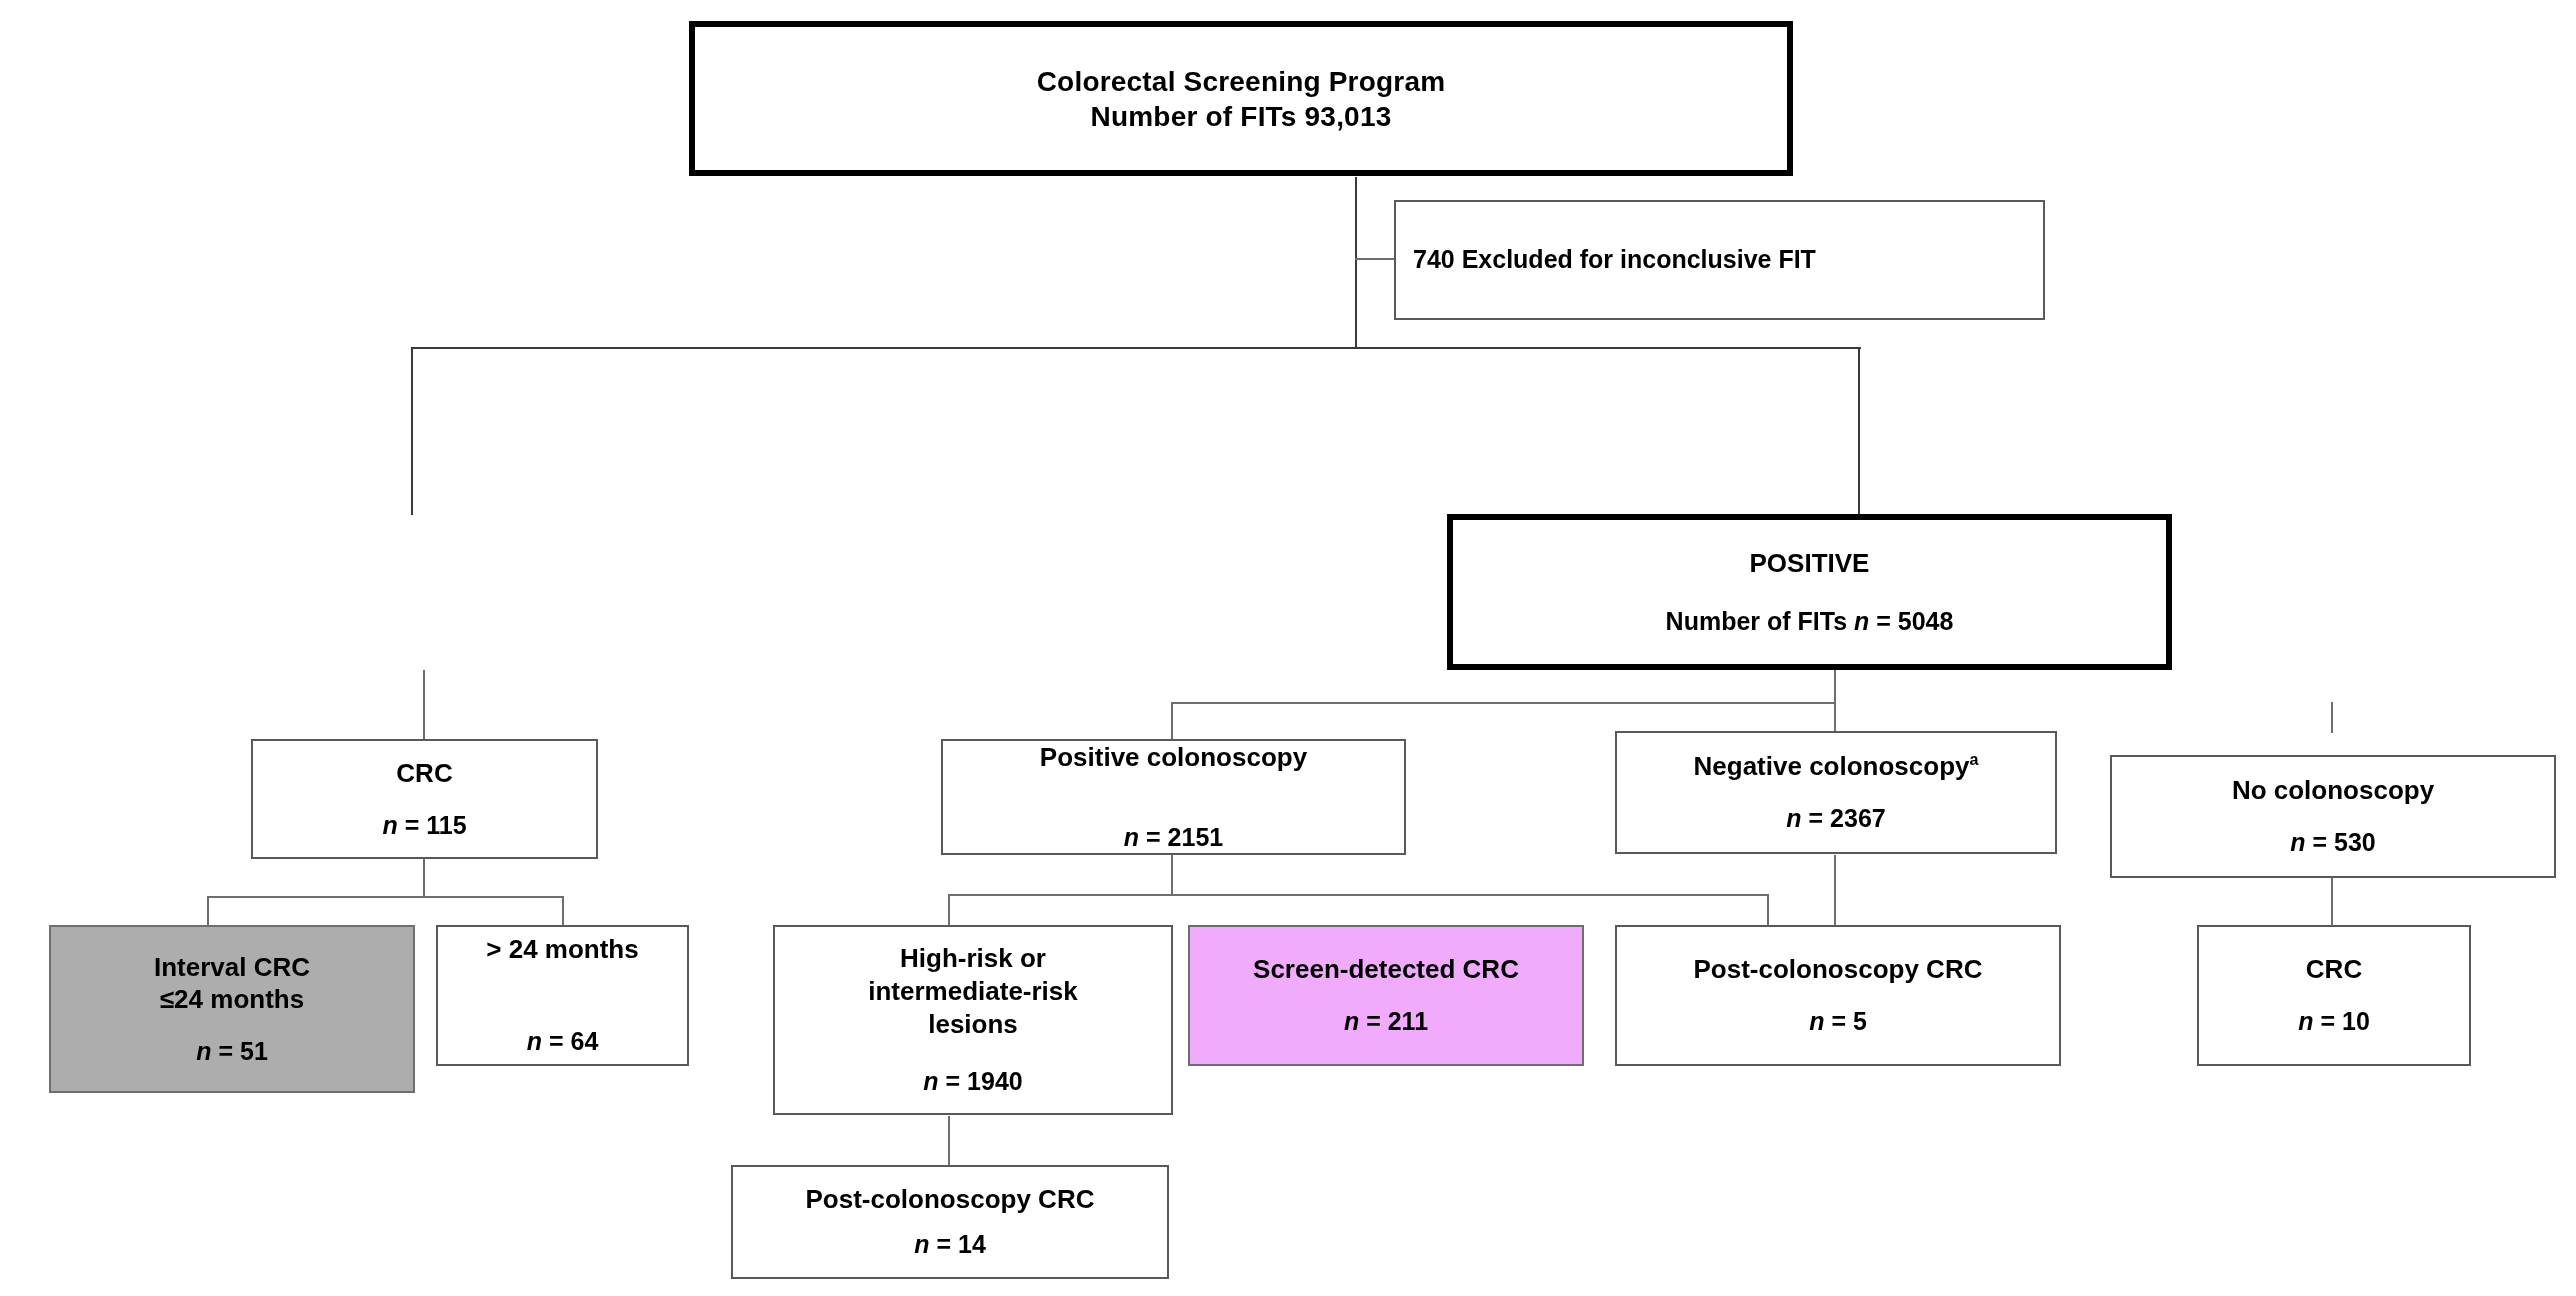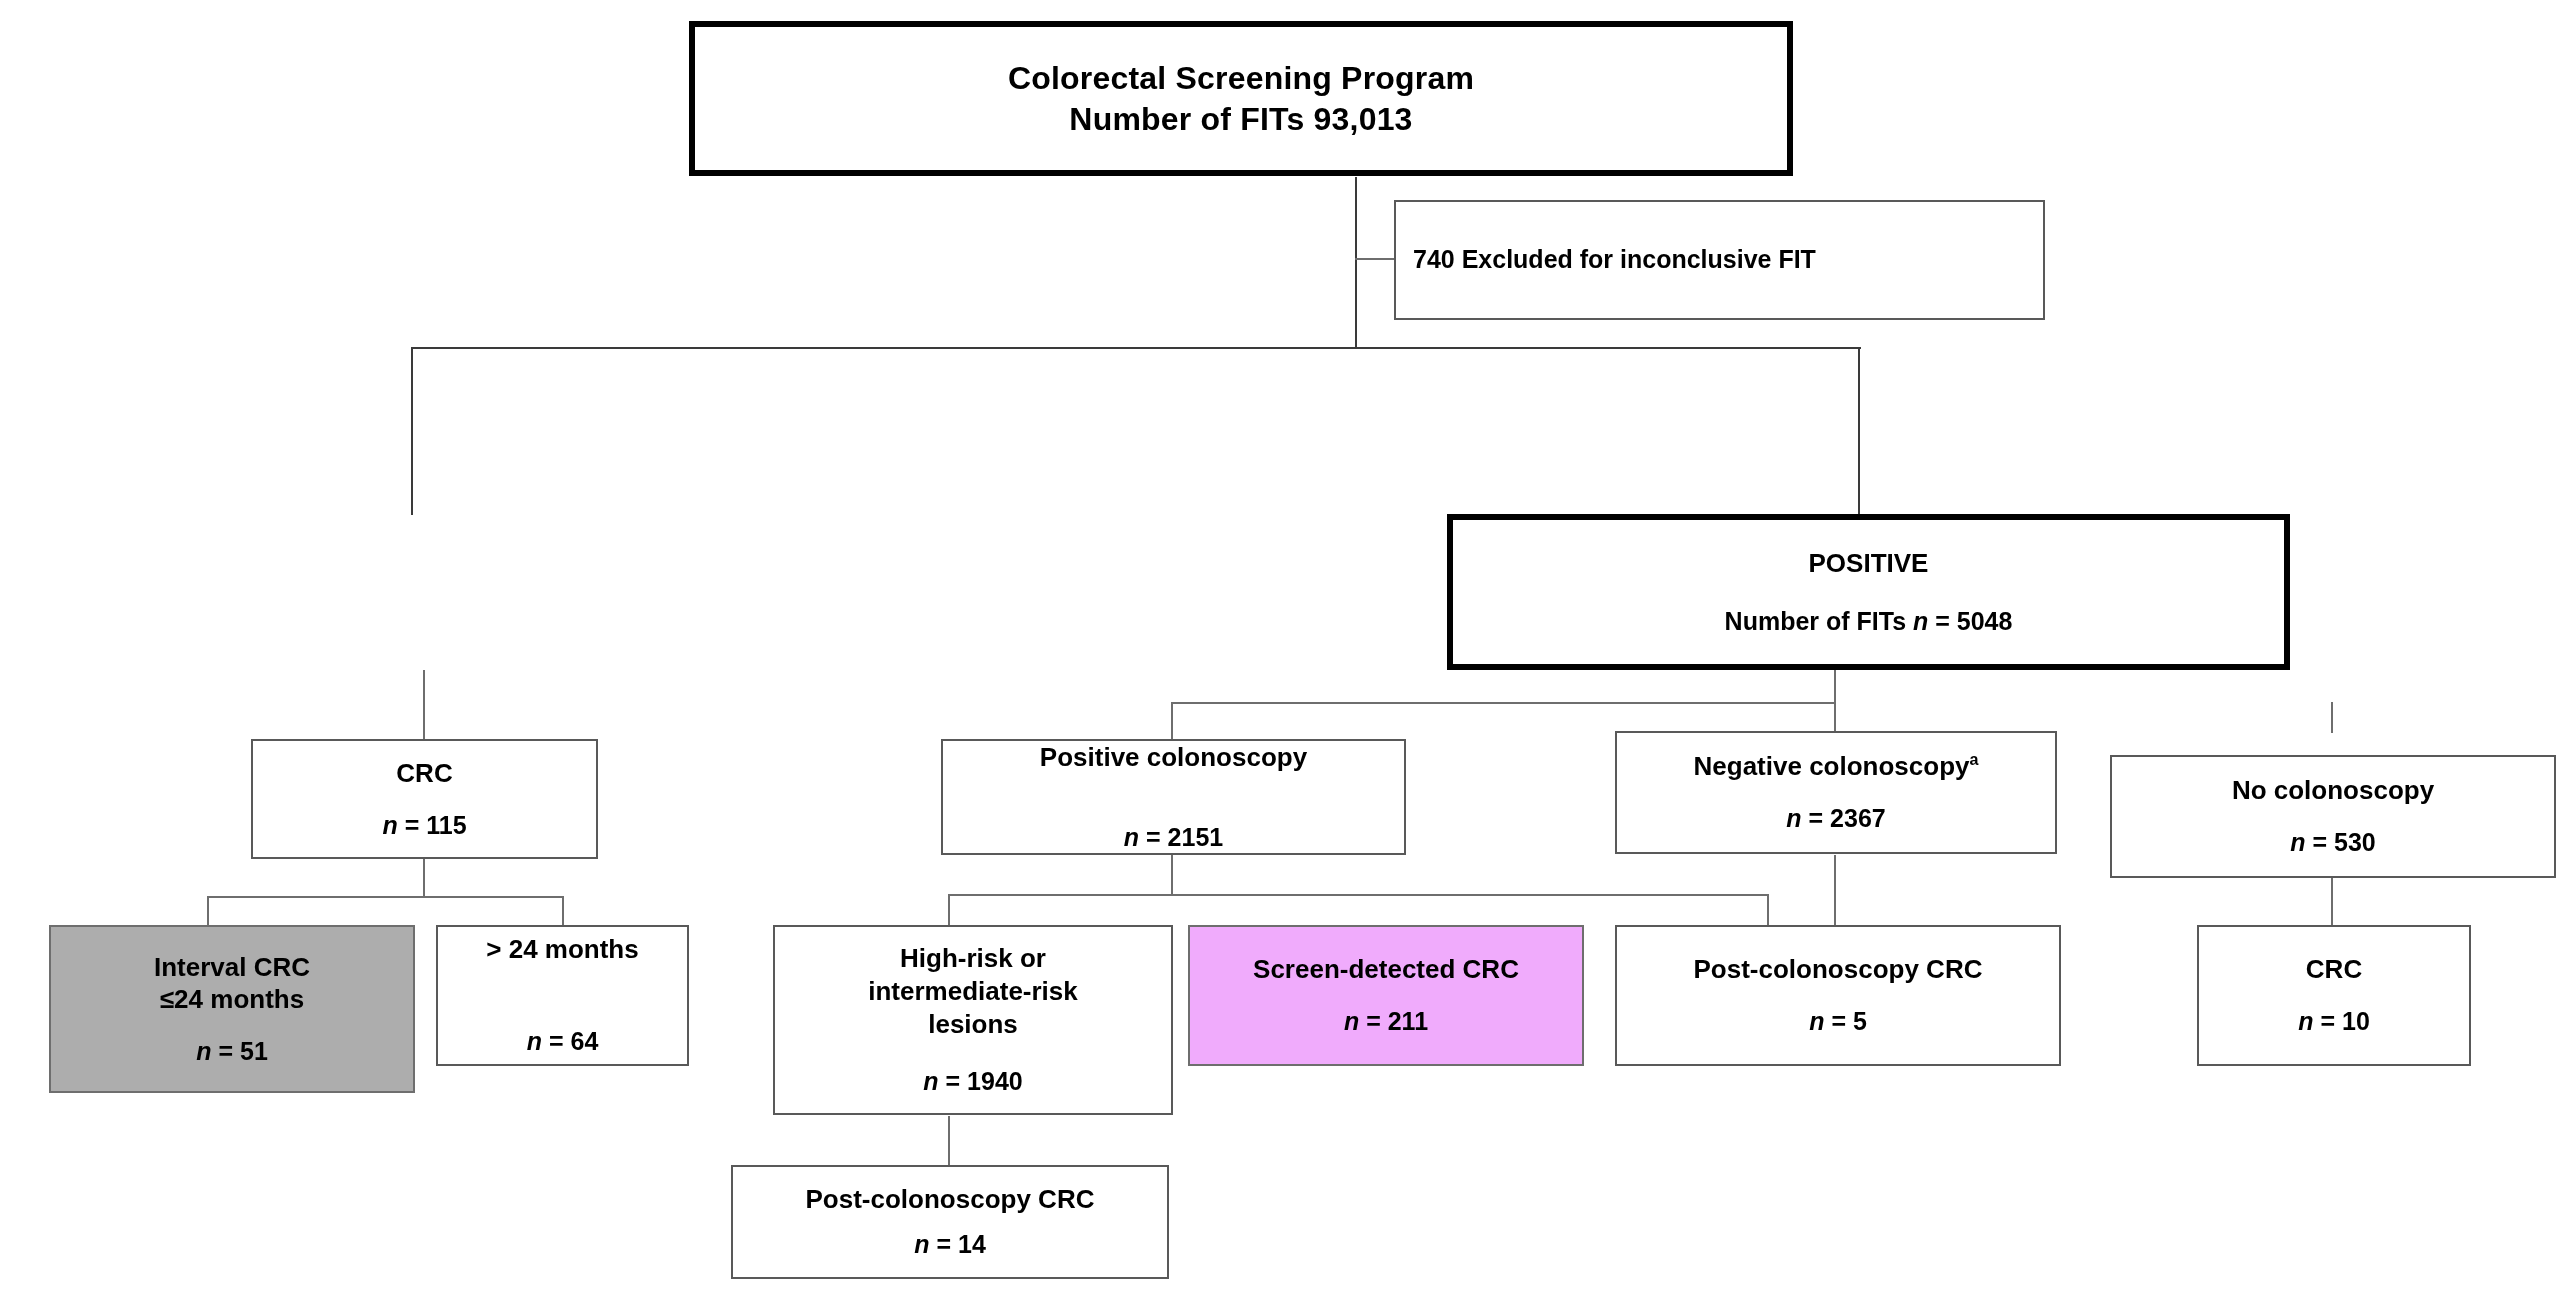--- a/index.html
+++ b/index.html
@@ -28,21 +28,21 @@
     font-weight: bold;
     line-height: 1.26;
     z-index: 5;
   }
   .node.heavy {
     border: 6.9px solid #000000;
   }
   .node.shade-dark { background: #adadad; border-color: #6e6e6e; }
   .node.shade-light { background: #f0abfc; border-color: #6e6e6e; }
 
-  .line-title   { font-size: 32px; letter-spacing: 0.2px; }
+  .line-title   { font-size: 28px; letter-spacing: 0.2px; }
   .line-head    { font-size: 26px; }
   .line-body    { font-size: 25px; }
   .line-excl    { font-size: 25px; text-align: left; width: 100%; padding-left: 17px; box-sizing: border-box; }
   .gap-lg { height: 26px; }
   .gap-md { height: 20px; }
   .gap-sm { height: 13.7px; }
   .nvar { font-style: italic; }
   sup { font-size: .62em; vertical-align: super; line-height: 0; }
 
   
@@ -97,21 +97,21 @@
   <div class="node heavy" style="left:689px; top:21.3px; width:1104px; height:155px;">
     <div class="line-title">Colorectal Screening Program</div>
     <div class="line-title">Number of FITs  93,013</div>
   </div>
 
   <div class="node" style="left:1394px; top:200px; width:651px; height:120px; align-items:flex-start;">
     <div class="line-excl">740 Excluded for inconclusive FIT</div>
   </div>
 
 
-  <div class="node heavy" style="left:1447px; top:514px; width:843px; height:156px;">
+  <div class="node heavy" style="left:1447px; top:514px; width:725px; height:156px;">
     <div class="line-head">POSITIVE</div>
     <div class="gap-lg"></div>
     <div class="line-body"><span>Number of FITs </span><span class="nvar">n</span><span> = 5048</span></div>
   </div>
 
   <div class="node" style="left:251px; top:739px; width:347px; height:120px;">
     <div class="line-head">CRC</div>
     <div class="gap-md"></div>
     <div class="line-body"><span class="nvar">n</span><span> = 115</span></div>
   </div>

